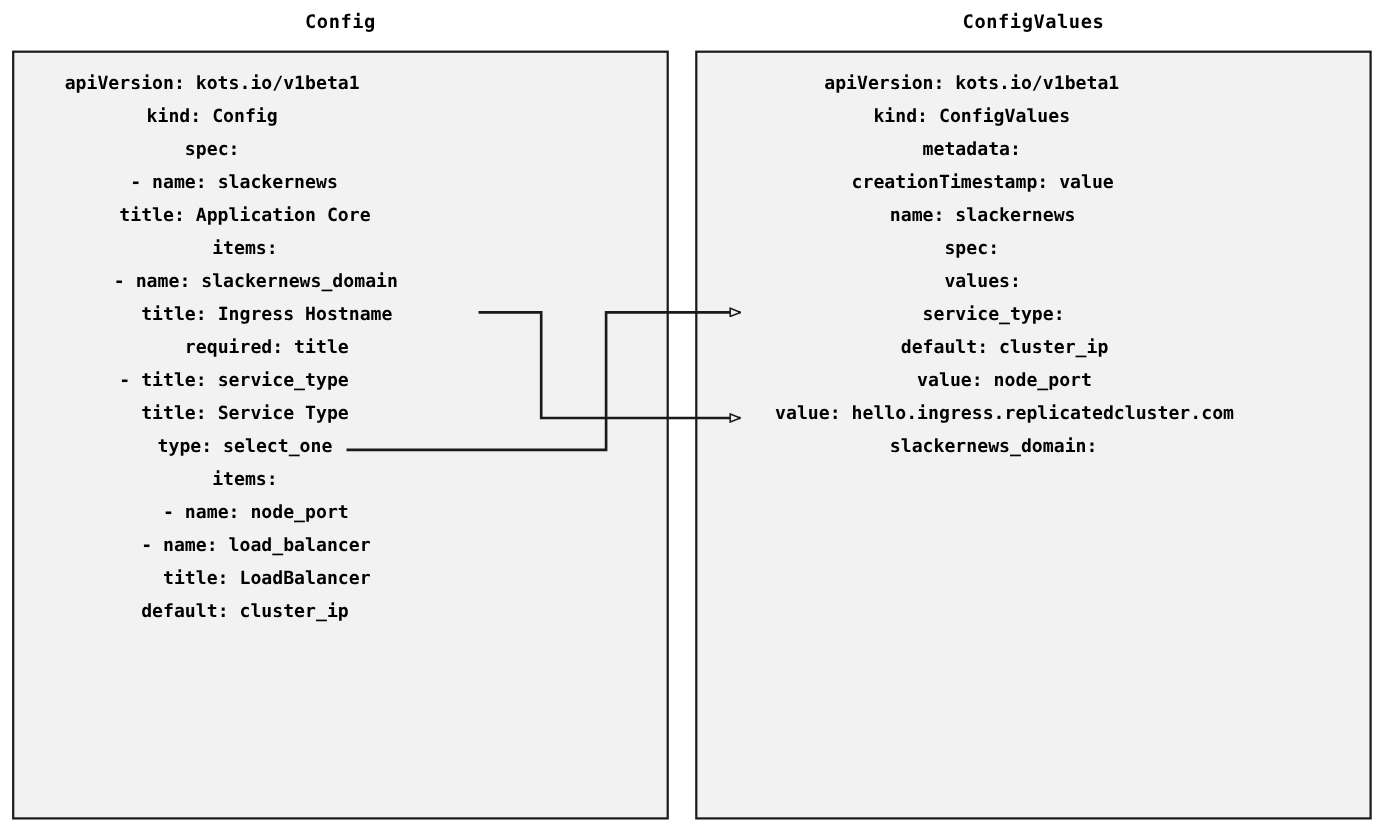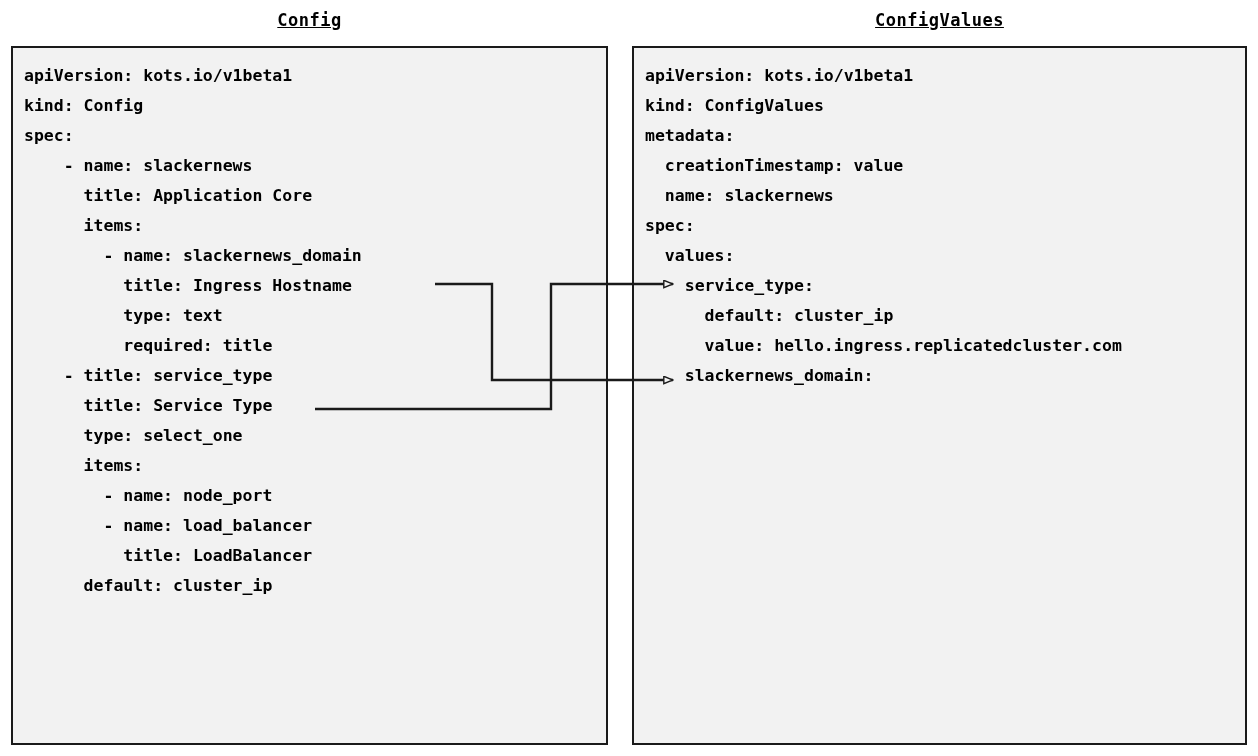--- a/index.html
+++ b/index.html
@@ -11,30 +11,30 @@
     position:relative;
   }
   .panel-title{
     position:absolute;
     font-size:17px;
     font-weight:bold;
     color:#000000;
     text-align:center;
     letter-spacing:0.5px;
     white-space:nowrap;
-    text-decoration:underline;
   }
   #title-config{left:11px;top:10px;width:597px;}
   #title-configvalues{left:632px;top:10px;width:615px;}
 
   .panel{
     position:absolute;
     background:#f2f2f2;
     border:2px solid #1a1a1a;
     box-sizing:border-box;
+    text-align:center;
   }
   #panel-config{left:11px;top:46px;width:597px;height:699px;}
   #panel-configvalues{left:632px;top:46px;width:615px;height:699px;}
 
   .code-block{
     position:absolute;
     left:0;top:0;
     padding:13px 0 0 11px;
     box-sizing:border-box;
   }
@@ -65,21 +65,20 @@
 <div class="panel" id="panel-config">
   <div class="code-block" id="config-code">
       <div class="code-line">apiVersion: kots.io/v1beta1</div>
       <div class="code-line">kind: Config</div>
       <div class="code-line">spec:</div>
       <div class="code-line">    - name: slackernews</div>
       <div class="code-line">      title: Application Core</div>
       <div class="code-line">      items:</div>
       <div class="code-line">        - name: slackernews_domain</div>
       <div class="code-line">          title: Ingress Hostname</div>
-      <div class="code-line">          type: text</div>
       <div class="code-line">          required: title</div>
       <div class="code-line">    - title: service_type</div>
       <div class="code-line">      title: Service Type</div>
       <div class="code-line">      type: select_one</div>
       <div class="code-line">      items:</div>
       <div class="code-line">        - name: node_port</div>
       <div class="code-line">        - name: load_balancer</div>
       <div class="code-line">          title: LoadBalancer</div>
       <div class="code-line">      default: cluster_ip</div>
     </div>
@@ -89,20 +88,21 @@
   <div class="code-block" id="configvalues-code">
       <div class="code-line">apiVersion: kots.io/v1beta1</div>
       <div class="code-line">kind: ConfigValues</div>
       <div class="code-line">metadata:</div>
       <div class="code-line">  creationTimestamp: value</div>
       <div class="code-line">  name: slackernews</div>
       <div class="code-line">spec:</div>
       <div class="code-line">  values:</div>
       <div class="code-line">    service_type:</div>
       <div class="code-line">      default: cluster_ip</div>
+      <div class="code-line">      value: node_port</div>
       <div class="code-line">      value: hello.ingress.replicatedcluster.com</div>
       <div class="code-line">    slackernews_domain:</div>
     </div>
 </div>
 
 <svg id="connectors" viewBox="0 0 1258 756" xmlns="http://www.w3.org/2000/svg">
   <defs>
     <marker id="arrowhead" markerWidth="11" markerHeight="9" refX="10" refY="4.5" orient="auto" markerUnits="userSpaceOnUse">
       <path d="M 0.8 0.8 L 10 4.5 L 0.8 8.2 Z" fill="#f2f2f2" stroke="#1a1a1a" stroke-width="1.4" stroke-linejoin="miter"></path>
     </marker>

